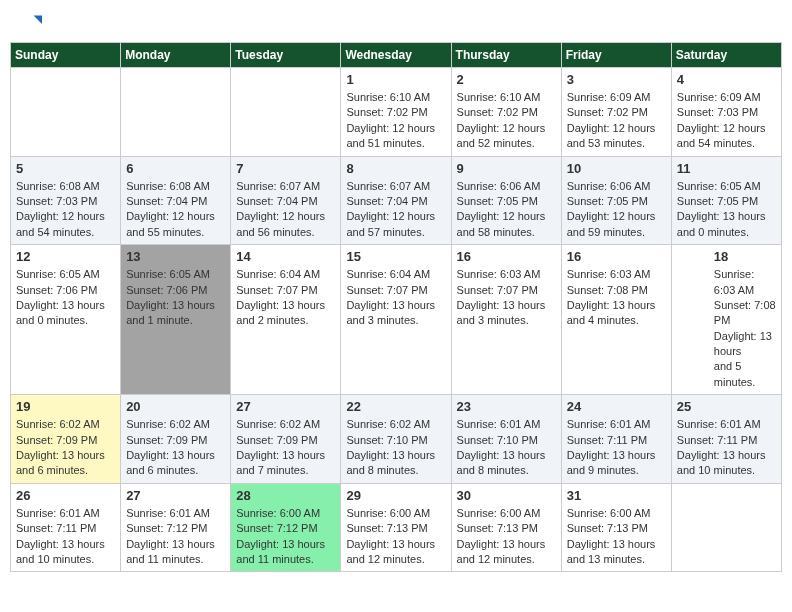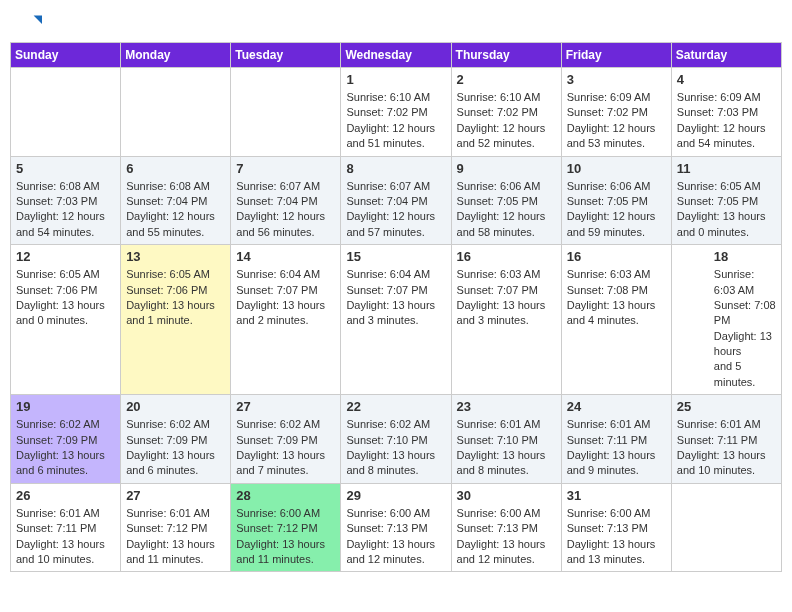--- a/index.html
+++ b/index.html
@@ -92,21 +92,21 @@
     .empty-cell {
       background: #f9f9f9;
     }
     tr:nth-child(even) td {
       background: #f5f5f5;
     }
     tr:nth-child(odd) td {
       background: #ffffff;
     }
     .calendar thead tr th {
-      background: #6d28d9;
+      background: #14532d;
     }
   </style>
 </head>
 <body>
 
 <div class="header">
   <div class="logo">
     <svg class="logo-icon" viewBox="0 0 40 40" xmlns="http://www.w3.org/2000/svg">
       <polygon points="28,8 40,8 40,20" fill="#1a6aba"></polygon>
     </svg>
@@ -219,21 +219,21 @@
         </td>
       </tr>
       <tr>
         <td style="background: rgb(255, 255, 255);">
           <span class="day-num">12</span>
           <div class="day-info" style="white-space: pre-line;">Sunrise: 6:05 AM
 Sunset: 7:06 PM
 Daylight: 13 hours
 and 0 minutes.</div>
         </td>
-        <td style="background: #fef9c3;">
+        <td style="background: #a3a3a3;">
           <span class="day-num">13</span>
           <div class="day-info" style="white-space: pre-line;">Sunrise: 6:05 AM
 Sunset: 7:06 PM
 Daylight: 13 hours
 and 1 minute.</div>
         </td>
         <td style="background: rgb(255, 255, 255);">
           <span class="day-num">14</span>
           <div class="day-info" style="white-space: pre-line;">Sunrise: 6:04 AM
 Sunset: 7:07 PM
@@ -263,21 +263,21 @@
         </td>
         <td style="background: rgb(255, 255, 255); padding-left: 42px;">
           <span class="day-num">18</span>
           <div class="day-info" style="white-space: pre-line;">Sunrise: 6:03 AM
 Sunset: 7:08 PM
 Daylight: 13 hours
 and 5 minutes.</div>
         </td>
       </tr>
       <tr>
-        <td style="background: #c4b5fd;">
+        <td style="background: #fef9c3;">
           <span class="day-num">19</span>
           <div class="day-info" style="white-space: pre-line;">Sunrise: 6:02 AM
 Sunset: 7:09 PM
 Daylight: 13 hours
 and 6 minutes.</div>
         </td>
         <td style="background: rgb(240, 244, 248);">
           <span class="day-num">20</span>
           <div class="day-info" style="white-space: pre-line;">Sunrise: 6:02 AM
 Sunset: 7:09 PM

